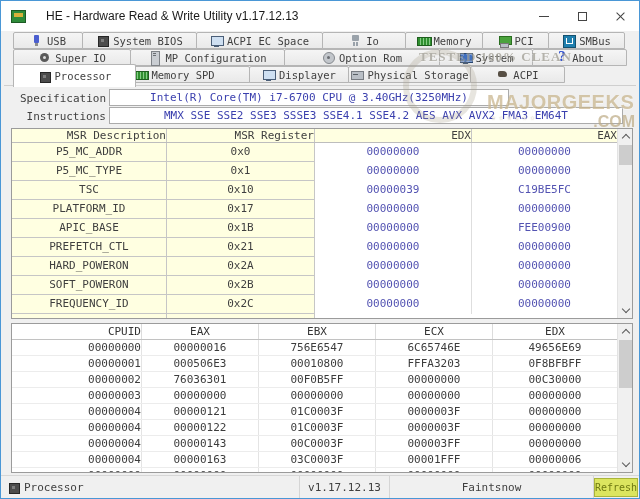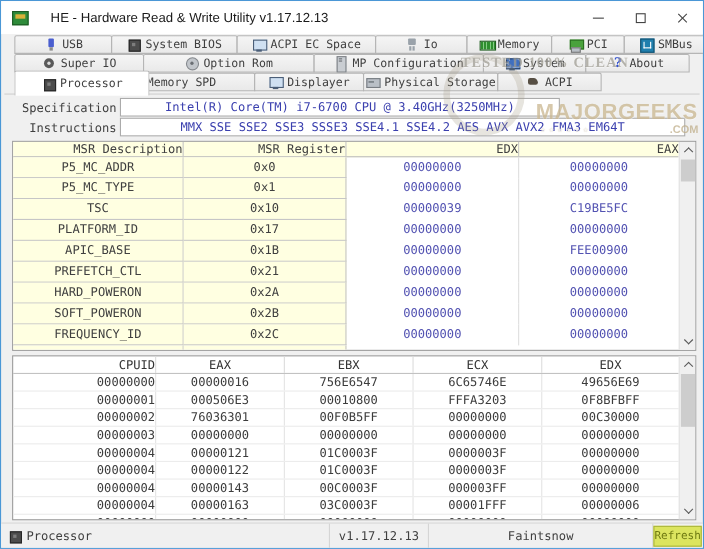--- a/index.html
+++ b/index.html
@@ -108,21 +108,21 @@
   .refresh-btn{position:absolute;right:3px;top:2px;width:44px;height:19px;background:#dce55f;border:1px solid #aab53a;
                color:#6f7a12;font-size:10px;line-height:17px;text-align:center;font-family:"DejaVu Sans Mono",monospace}
 
   
   .watermark{position:absolute;right:0;top:40px;width:230px;height:90px;pointer-events:none;z-index:20;opacity:.8}
   .wm-circle{position:absolute;left:-6px;top:8px;width:74px;height:74px;border-radius:50%;border:6px solid rgba(170,160,140,.35)}
   .wm-tested{position:absolute;left:10px;top:8px;font-family:"Liberation Serif",serif;font-weight:bold;font-size:13px;
              letter-spacing:1px;color:rgba(150,148,138,.85);white-space:nowrap;text-shadow:0 1px 0 rgba(255,255,255,.5)}
   .wm-brand{position:absolute;left:78px;top:50px;font-family:"Liberation Sans",sans-serif;font-weight:bold;font-size:20px;
             color:rgba(198,178,138,.9);text-shadow:0 1px 0 rgba(255,255,255,.6);letter-spacing:.5px}
-  .wm-com{position:absolute;right:4px;top:72px;font-family:"Liberation Sans",sans-serif;font-weight:bold;font-size:10px;color:rgba(190,172,134,.9)}
+  .wm-com{position:absolute;right:4px;top:72px;font-family:"Liberation Sans",sans-serif;font-weight:bold;font-size:16px;color:rgba(190,172,134,.9)}
   .wm-stars{position:absolute;left:82px;top:72px;font-size:8px;letter-spacing:3px;color:rgba(255,255,255,.9);text-shadow:0 0 1px rgba(160,140,100,.8)}
 </style>
 </head>
 <body>
 
 <div class="window">
 
   <div class="titlebar">
     <span class="app-icon"></span>
     <span class="title-text">HE - Hardware Read &amp; Write Utility v1.17.12.13</span>
@@ -133,21 +133,21 @@
       <div class="winbtn">
           <span class="glyph-max"></span>
         </div>
       <div class="winbtn">
           <span class="glyph-close"></span>
         </div>
     </div>
   </div>
 
   <div class="tabrow" style="top:31px">
-    <div class="tab" style="width:89px">
+    <div class="tab" style="width:70px">
         <span class="ic ic-usb"></span>
         <span>USB</span>
       </div>
     <div class="tab" style="width:115px">
         <span class="ic ic-chip"></span>
         <span>System BIOS</span>
       </div>
     <div class="tab" style="width:127px">
         <span class="ic ic-monitor"></span>
         <span>ACPI EC Space</span>
@@ -168,44 +168,44 @@
         <span class="ic ic-smbus"></span>
         <span>SMBus</span>
       </div>
   </div>
 
   <div class="tabrow" style="top:48px">
     <div class="tab" style="width:118px">
         <span class="ic ic-superio"></span>
         <span>Super IO</span>
       </div>
+    <div class="tab" style="width:155px">
+        <span class="ic ic-tower"></span>
+        <span>MP Configuration</span>
+      </div>
     <div class="tab" style="width:156px">
         <span class="ic ic-rom"></span>
         <span>Option Rom</span>
-      </div>
-    <div class="tab" style="width:155px">
-        <span class="ic ic-tower"></span>
-        <span>MP Configuration</span>
       </div>
     <div class="tab" style="width:94px">
         <span class="ic ic-sysmon"></span>
         <span>System</span>
       </div>
     <div class="tab" style="width:95px">
         <span class="ic ic-q">?</span>
         <span>About</span>
       </div>
   </div>
 
   <div class="tabrow" style="top:65px">
     <div class="tab selected" style="left:0;top:-2px;width:123px">
         <span class="ic ic-chip"></span>
         <span>Processor</span>
       </div>
-    <div class="tab" style="width:151px;margin-left:68px">
+    <div class="tab" style="width:151px;margin-left:86px">
         <span class="ic ic-ram"></span>
         <span>Memory SPD</span>
       </div>
     <div class="tab" style="width:100px">
         <span class="ic ic-monitor"></span>
         <span>Displayer</span>
       </div>
     <div class="tab" style="width:123px">
         <span class="ic ic-storage"></span>
         <span>Physical Storage</span>

